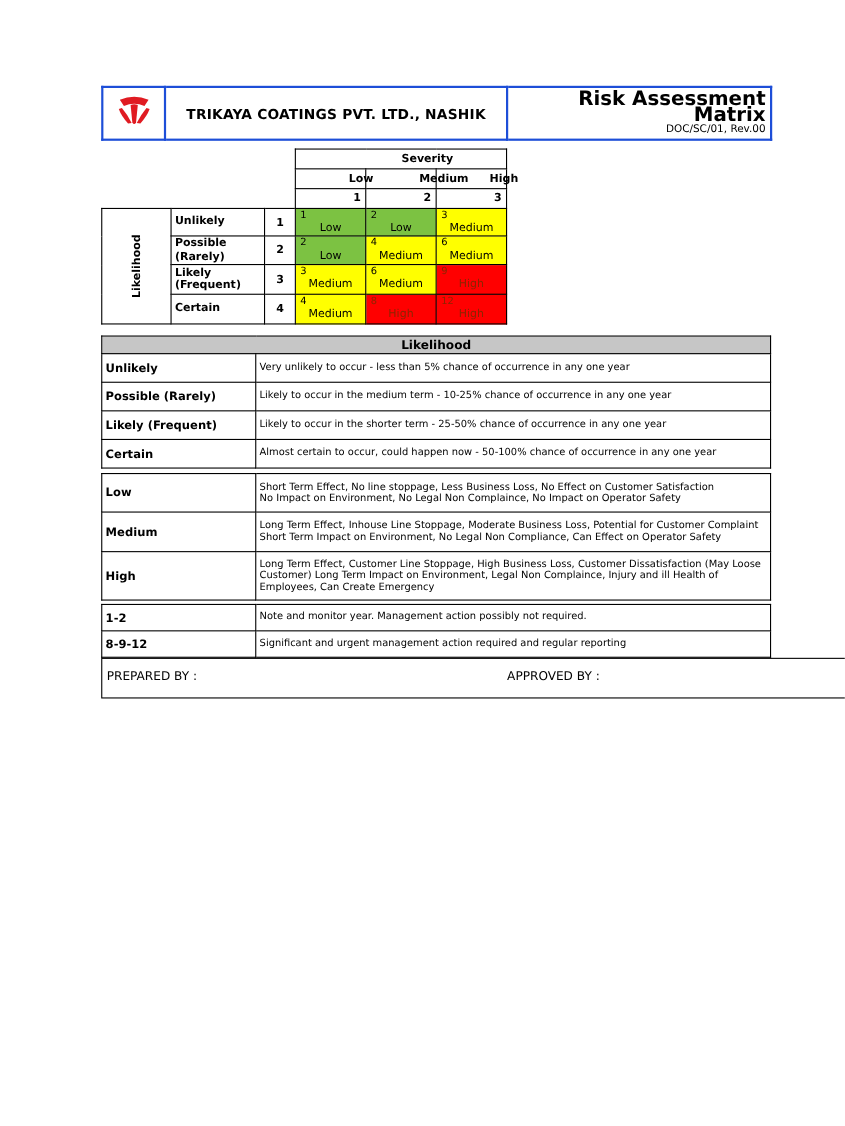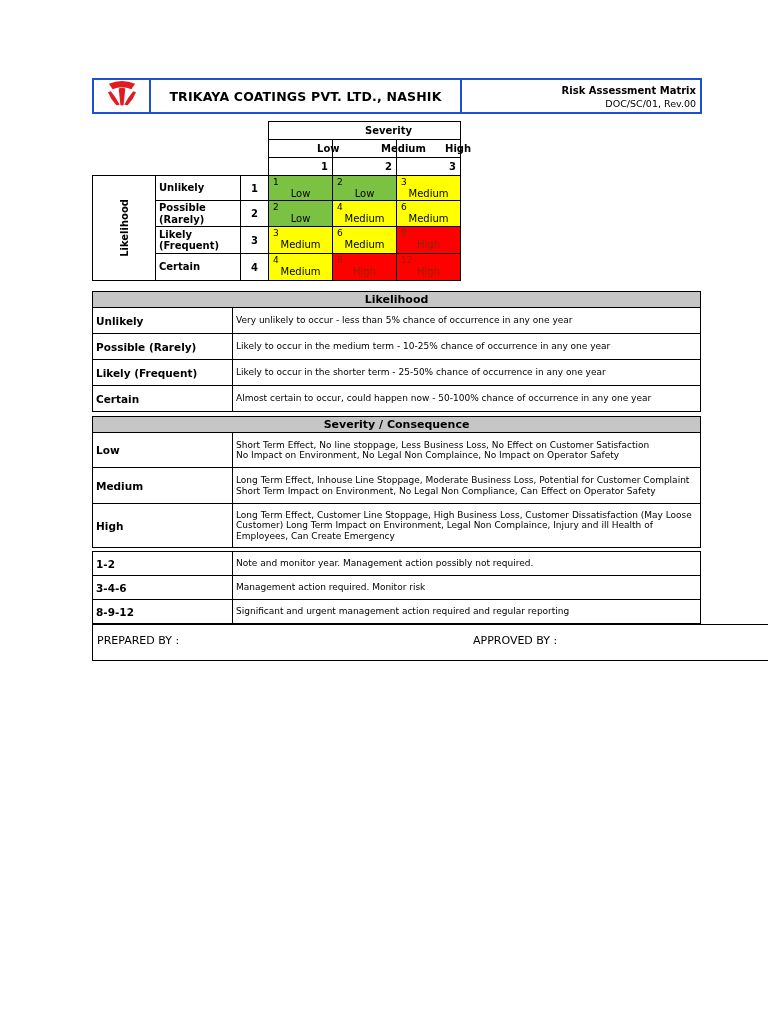--- a/index.html
+++ b/index.html
@@ -9,21 +9,21 @@
   .doc { position: absolute; left: 92px; top: 78px; width: 608px; }
 
   table { border-collapse: collapse; table-layout: fixed; }
 
   
   .doc-header { width: 608px; margin-bottom: 7px; }
   .doc-header td { border: 2px solid #1d4ed8; vertical-align: middle; }
   .logo-cell { width: 57px; height: 34px; text-align: center; }
   .company-cell { width: 311px; text-align: center; font-weight: bold; font-size: 12.5px; letter-spacing: 0.2px; }
   .docinfo-cell { width: 240px; text-align: right; padding: 2px 4px; }
-  .doc-title { font-weight: bold; font-size: 10px; line-height: 15px; }
+  .doc-title { font-weight: bold; font-size: 18px; line-height: 15px; }
   .doc-number { font-size: 9.5px; line-height: 12px; }
 
   
   .matrix { width: 368px; margin-bottom: 10px; }
   .matrix th, .matrix td { border: 1px solid #000; }
   .matrix .nb { border: none; }
   .sev-title, .sev-level, .sev-score { height: 18px; font-weight: bold; font-size: 10px; text-align: center; padding-left: 48px; }
   .vcell { vertical-align: middle; text-align: center; }
   .vert { writing-mode: vertical-rl; transform: rotate(180deg); font-weight: bold; font-size: 10px; margin: 0 auto; }
   .row-label { text-align: left; padding: 1px 2px 1px 3px; font-weight: bold; font-size: 10px; line-height: 11.5px; vertical-align: middle; }
@@ -47,21 +47,21 @@
   .gap3 { margin-bottom: 3px; }
   .lk-row  td { height: 26px; }
   .sev-low  td { height: 35px; }
   .sev-med  td { height: 36px; }
   .sev-high td { height: 44px; }
   .mit-row td { height: 24px; margin-left: 13px; }
 
   
   .footer-row { position: relative; width: 696px; height: 37px; border: 1px solid #000; font-size: 11px; }
   .prepared-by { position: absolute; left: 4px; top: 9px; }
-  .approved-by { position: absolute; left: 380px; top: 9px; }
+  .approved-by { position: absolute; left: 368px; top: 9px; }
 </style>
 </head>
 <body>
 
 <div class="doc">
 
   <table class="doc-header">
     <tbody>
         <tr>
       <td class="logo-cell">
@@ -208,23 +208,20 @@
     </tr>
   </tbody>
     </table>
 
   <table class="sec gap3">
     <colgroup>
         <col style="width:140px">
         <col style="width:468px">
       </colgroup>
     <tbody>
-        <tr>
-      <th class="sec-title" colspan="2">Severity / Consequence</th>
-    </tr>
     <tr class="sev-low">
       <td class="term">Low</td>
       <td class="def">Short Term Effect, No line stoppage, Less Business Loss, No Effect on Customer Satisfaction
 No Impact on Environment, No Legal Non Complaince, No Impact on Operator Safety</td>
     </tr>
     <tr class="sev-med">
       <td class="term">Medium</td>
       <td class="def">Long Term Effect, Inhouse Line Stoppage, Moderate Business Loss, Potential for Customer Complaint
 Short Term Impact on Environment, No Legal Non Compliance, Can Effect on Operator Safety</td>
     </tr>
@@ -239,24 +236,20 @@
     <colgroup>
         <col style="width:140px">
         <col style="width:468px">
       </colgroup>
     <tbody>
     <tr class="mit-row">
       <td class="term">1-2</td>
       <td class="def">Note and monitor year. Management action possibly not required.</td>
     </tr>
     <tr class="mit-row">
-      <td class="term">3-4-6</td>
-      <td class="def">Management action required. Monitor risk</td>
-    </tr>
-    <tr class="mit-row">
       <td class="term">8-9-12</td>
       <td class="def">Significant and urgent management action required and regular reporting</td>
     </tr>
   </tbody>
     </table>
 
   <div class="footer-row">
     <span class="prepared-by">PREPARED BY :</span>
     <span class="approved-by">APPROVED BY :</span>
   </div>

